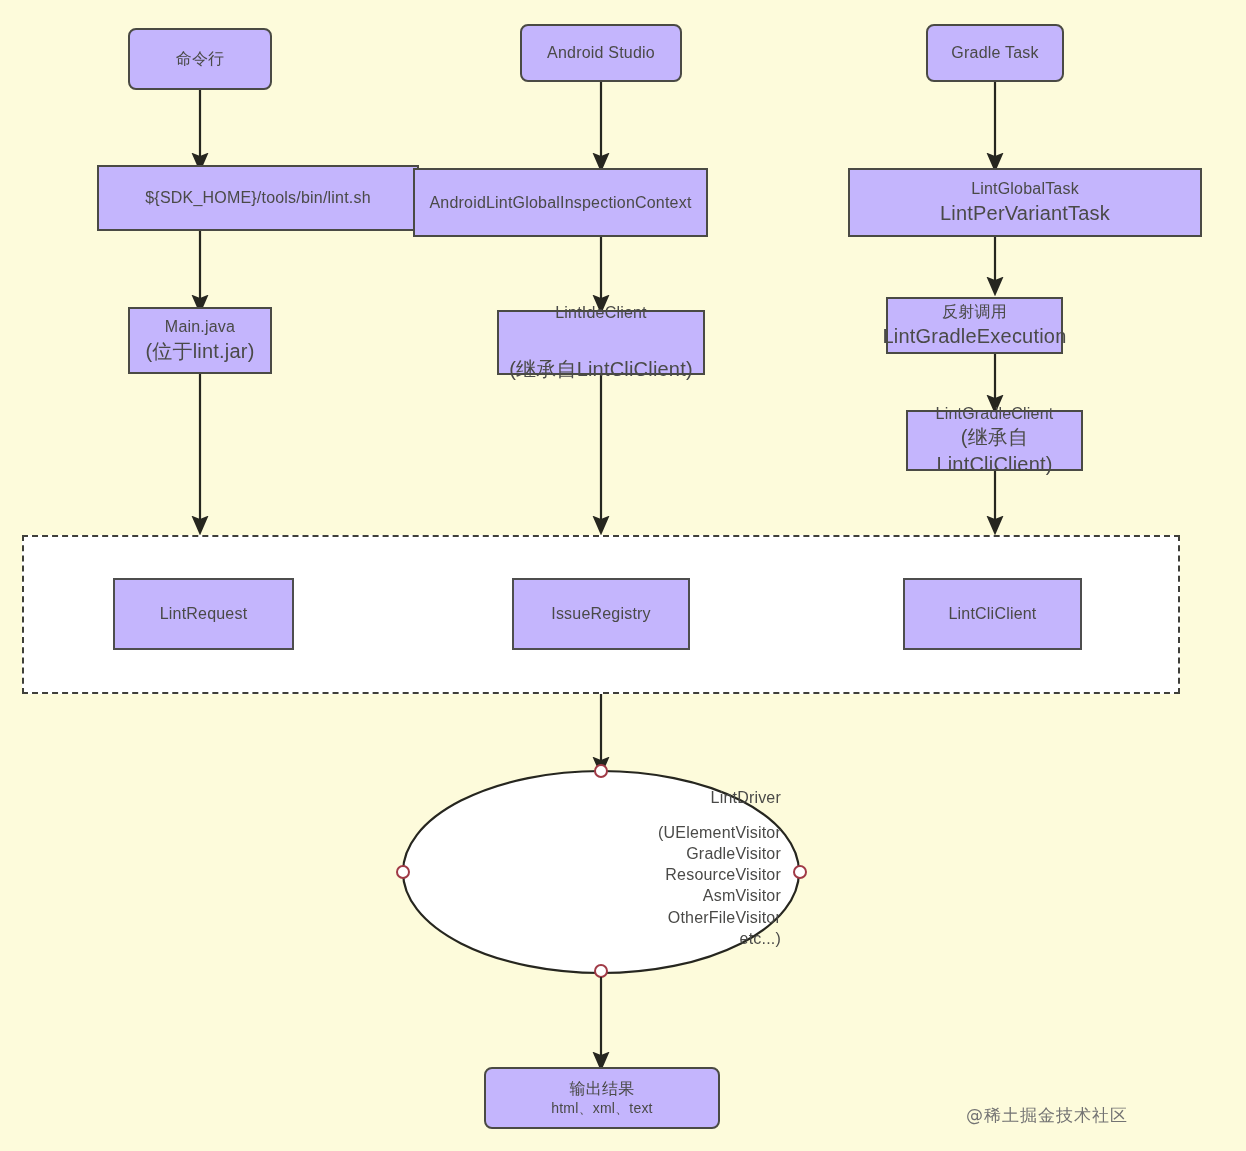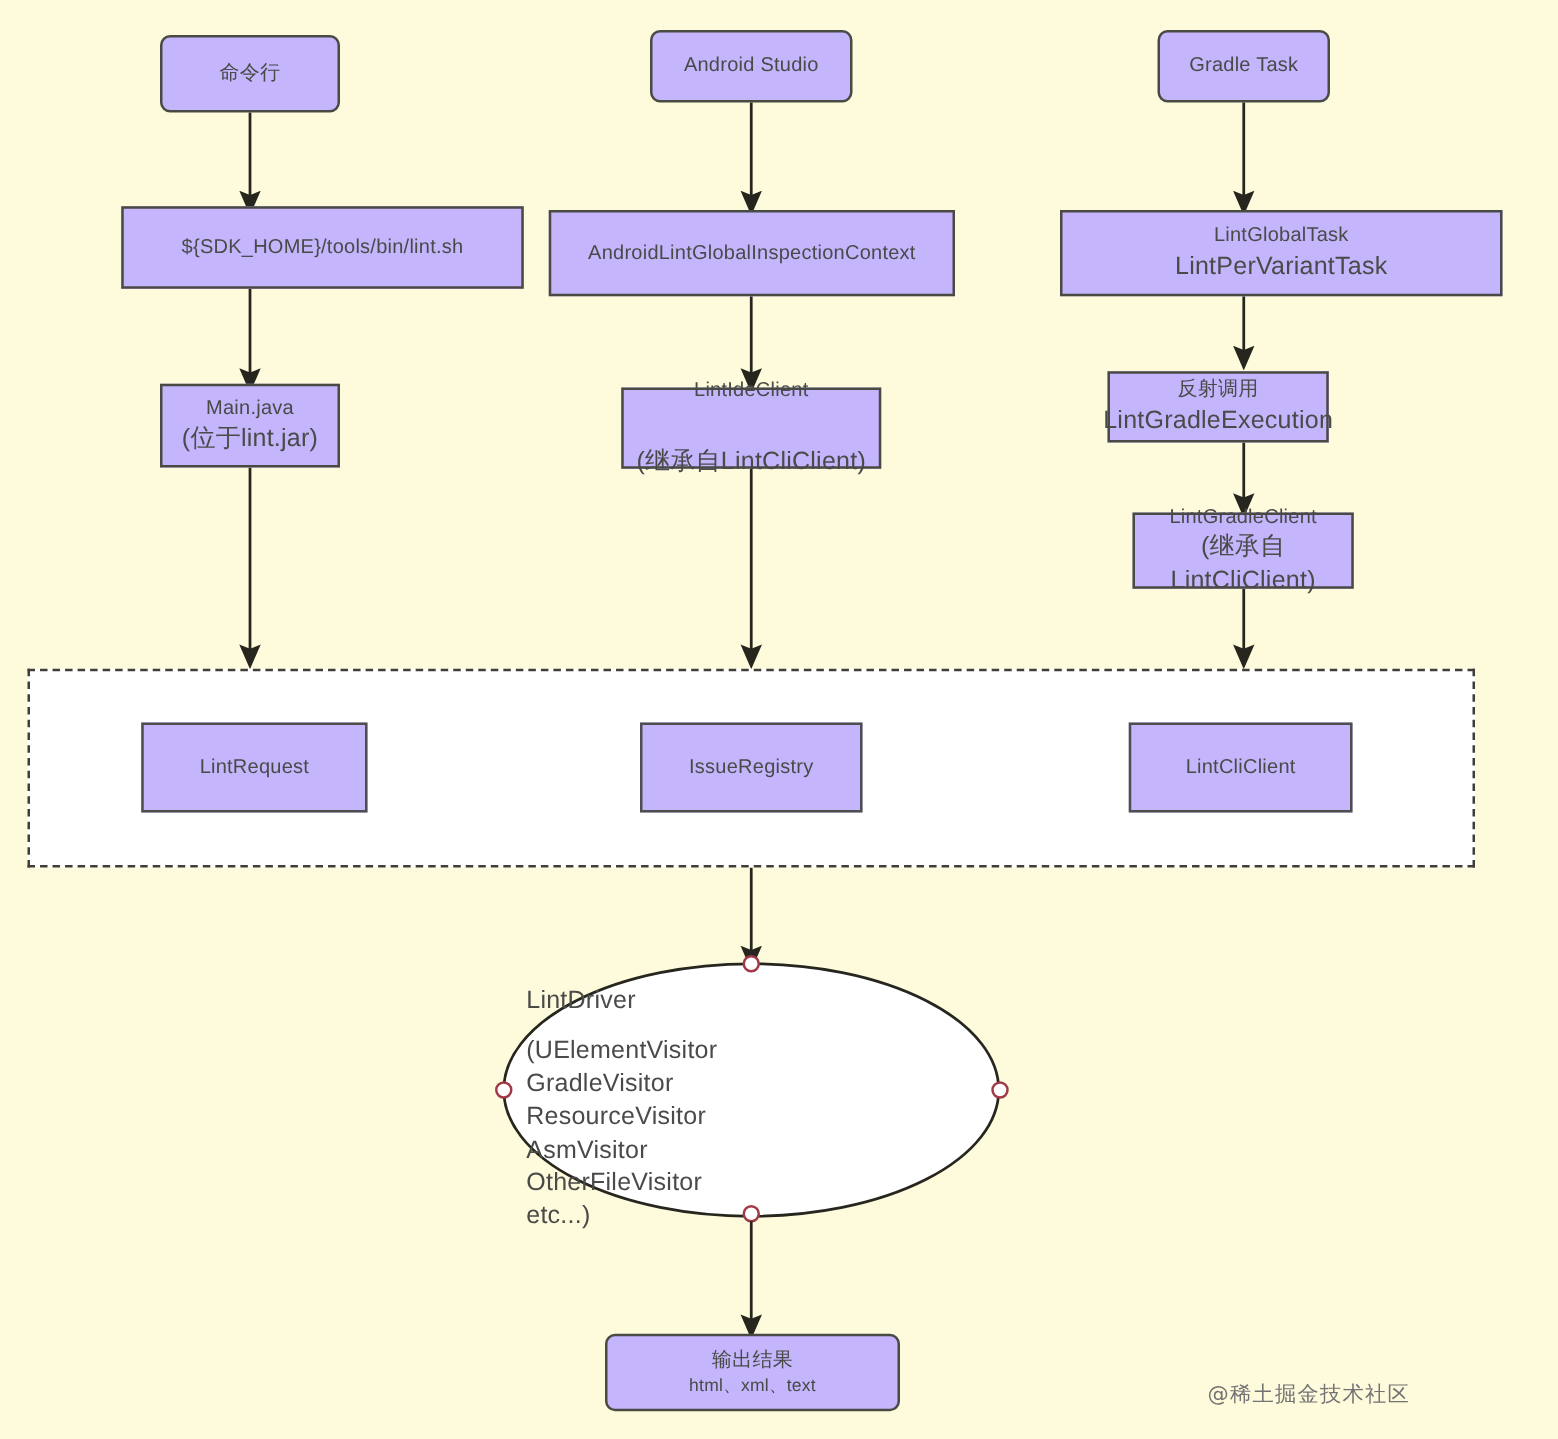--- a/index.html
+++ b/index.html
@@ -43,23 +43,23 @@
   .node .small { font-size: 14px; }
 
   .dashed-group {
     position: absolute;
     box-sizing: border-box;
     border: 2px dashed #3f3f3a;
     background: #ffffff;
   }
   .ellipse-text {
     position: absolute;
-    text-align: left;
+    text-align: right;
     color: #4a4a48;
-    font-size: 20px;
+    font-size: 16px;
     line-height: 1.32;
     letter-spacing: 0.2px;
     pointer-events: none;
   }
   .ellipse-text .title { margin-bottom: 14px; display: block; }
   .watermark {
     position: absolute;
     color: #737373;
     font-size: 17px;
     letter-spacing: 1px;
@@ -114,21 +114,21 @@
 
   <div class="node" style="left:128px; top:307px; width:144px; height:67px;">
     <span>Main.java</span>
     <span class="line2">(位于lint.jar)</span>
   </div>
 
   <div class="node rounded" style="left:520px; top:24px; width:162px; height:58px;">
     <span>Android Studio</span>
   </div>
 
-  <div class="node" style="left:439px; top:168px; width:325px; height:69px;">
+  <div class="node" style="left:413px; top:168px; width:295px; height:69px;">
     <span>AndroidLintGlobalInspectionContext</span>
   </div>
 
   <div class="node" style="left:497px; top:310px; width:208px; height:65px;gap:32px;">
     <span>LintIdeClient</span>
     <span class="line2">(继承自LintCliClient)</span>
   </div>
 
   <div class="node rounded" style="left:926px; top:24px; width:138px; height:58px;">
     <span>Gradle Task</span>

